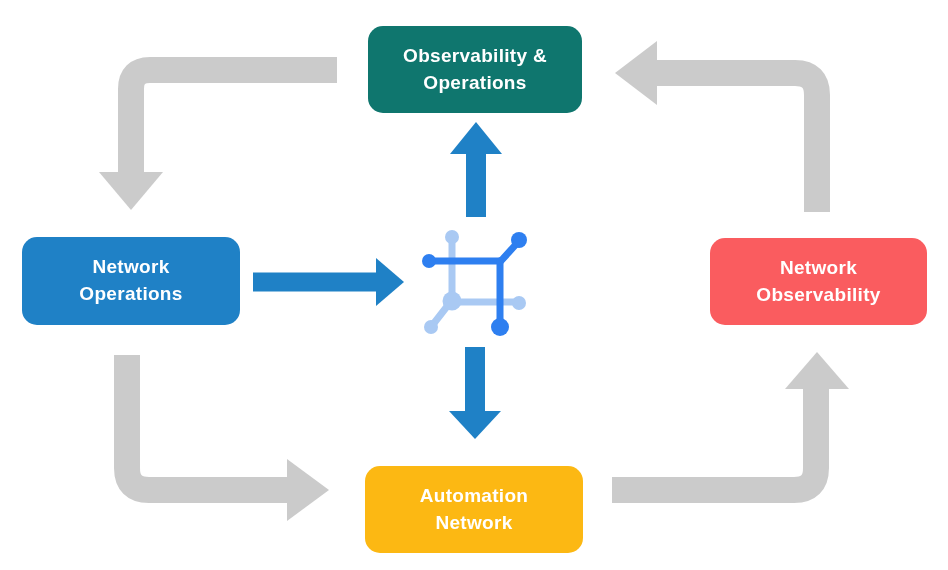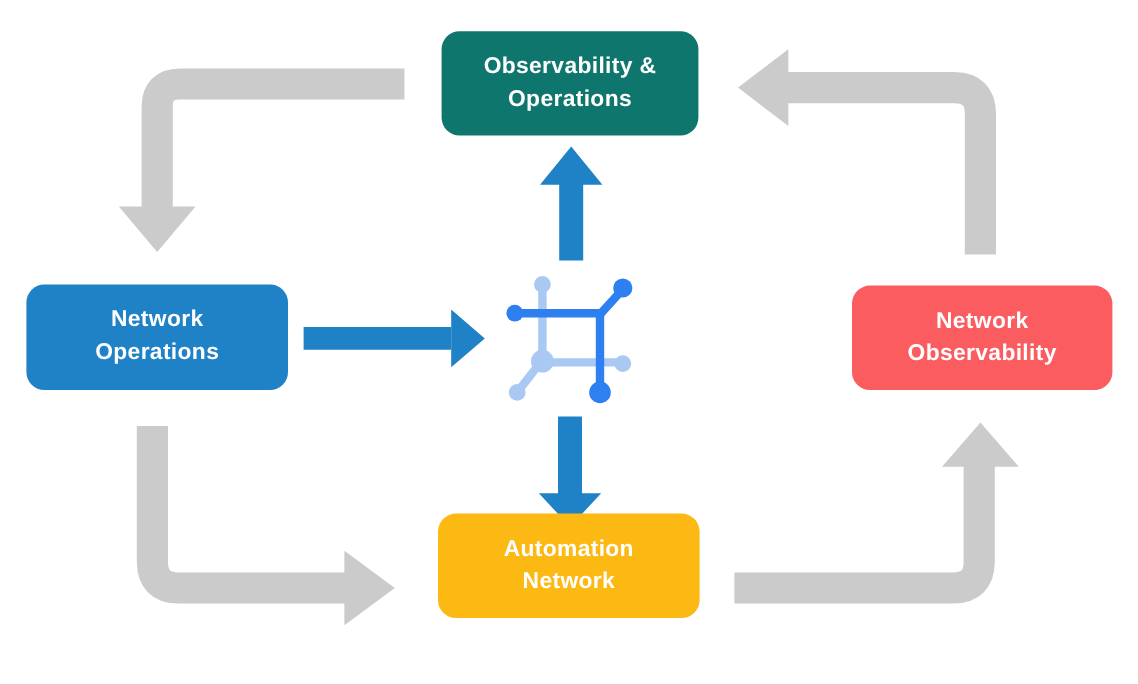--- a/index.html
+++ b/index.html
@@ -17,21 +17,21 @@
     align-items:center; justify-content:center;
     border-radius:15px;
     color:#ffffff;
     font-size:19px; font-weight:700;
     line-height:1.4; letter-spacing:0.3px;
     text-align:center;
   }
   .node-observability { left:368px; top:26px;  width:214px; height:87px; }
   .node-operations    { left:22px;  top:237px; width:218px; height:88px; }
   .node-infrastructure{ left:710px; top:238px; width:217px; height:87px; }
-  .node-automation    { left:365px; top:428px; width:218px; height:87px; }
+  .node-automation    { left:365px; top:466px; width:218px; height:87px; }
 </style>
 </head>
 <body>
 
 <div class="canvas">
 
   <svg class="layer" width="948" height="570" viewBox="0 0 948 570">
 
     <g>
       <path d="M337 70 H150 Q131 70 131 89 V174" fill="none" stroke-width="26" stroke="#cbcbcb"></path>

